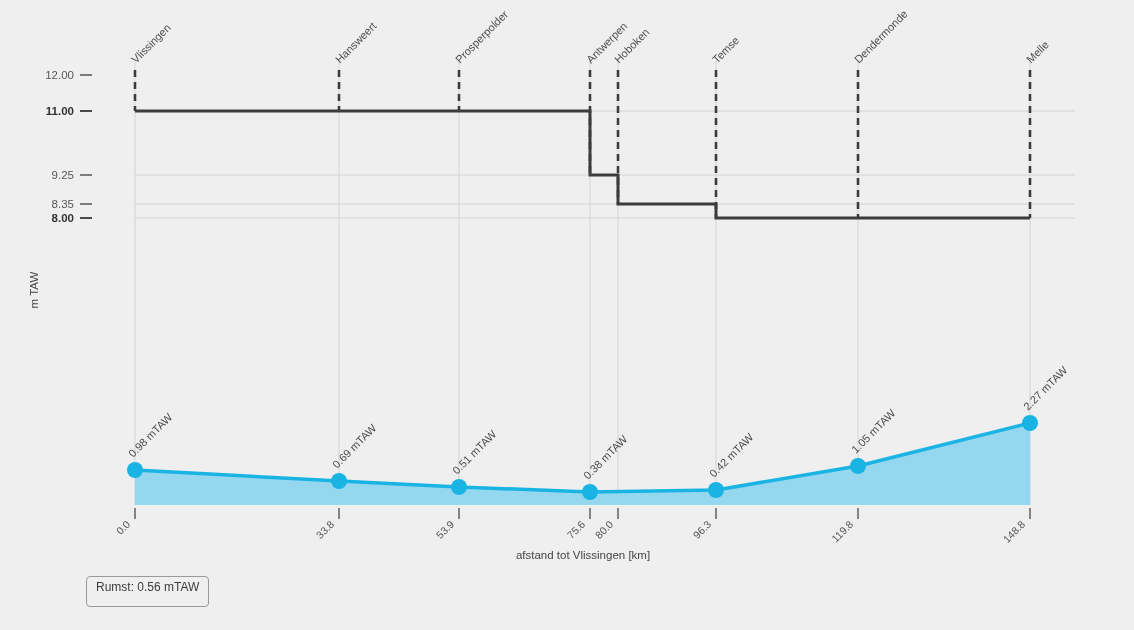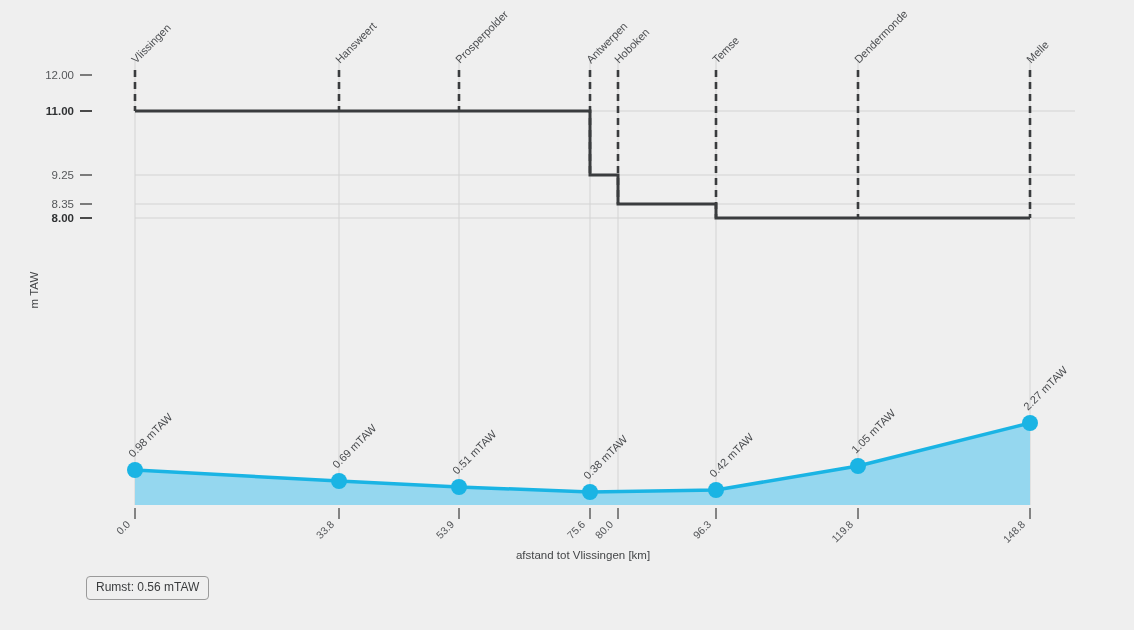--- a/index.html
+++ b/index.html
@@ -18,21 +18,21 @@
   .x-tick-label{font-size:10.5px;fill:#55575a;font-family:"Liberation Sans",sans-serif;}
   .city-label{font-size:11px;fill:#4b4d50;font-family:"Liberation Sans",sans-serif;}
   .point-label{font-size:11px;fill:#4b4d50;font-family:"Liberation Sans",sans-serif;}
   .axis-title{font-size:11.5px;fill:#444648;font-family:"Liberation Sans",sans-serif;}
   .tooltip-box{
     position:absolute;
     left:86px;top:576px;
     border:1px solid #9a9a9a;
     border-radius:4px;
     background:#efefef;
-    padding:4px 9px 5px 9px;
+    padding:4px 9px 12px 9px;
     font-size:12px;
     color:#3a3c3e;
     font-family:"Liberation Sans",sans-serif;
     line-height:1.1;
     white-space:nowrap;
   }
 </style>
 </head>
 <body>
 

